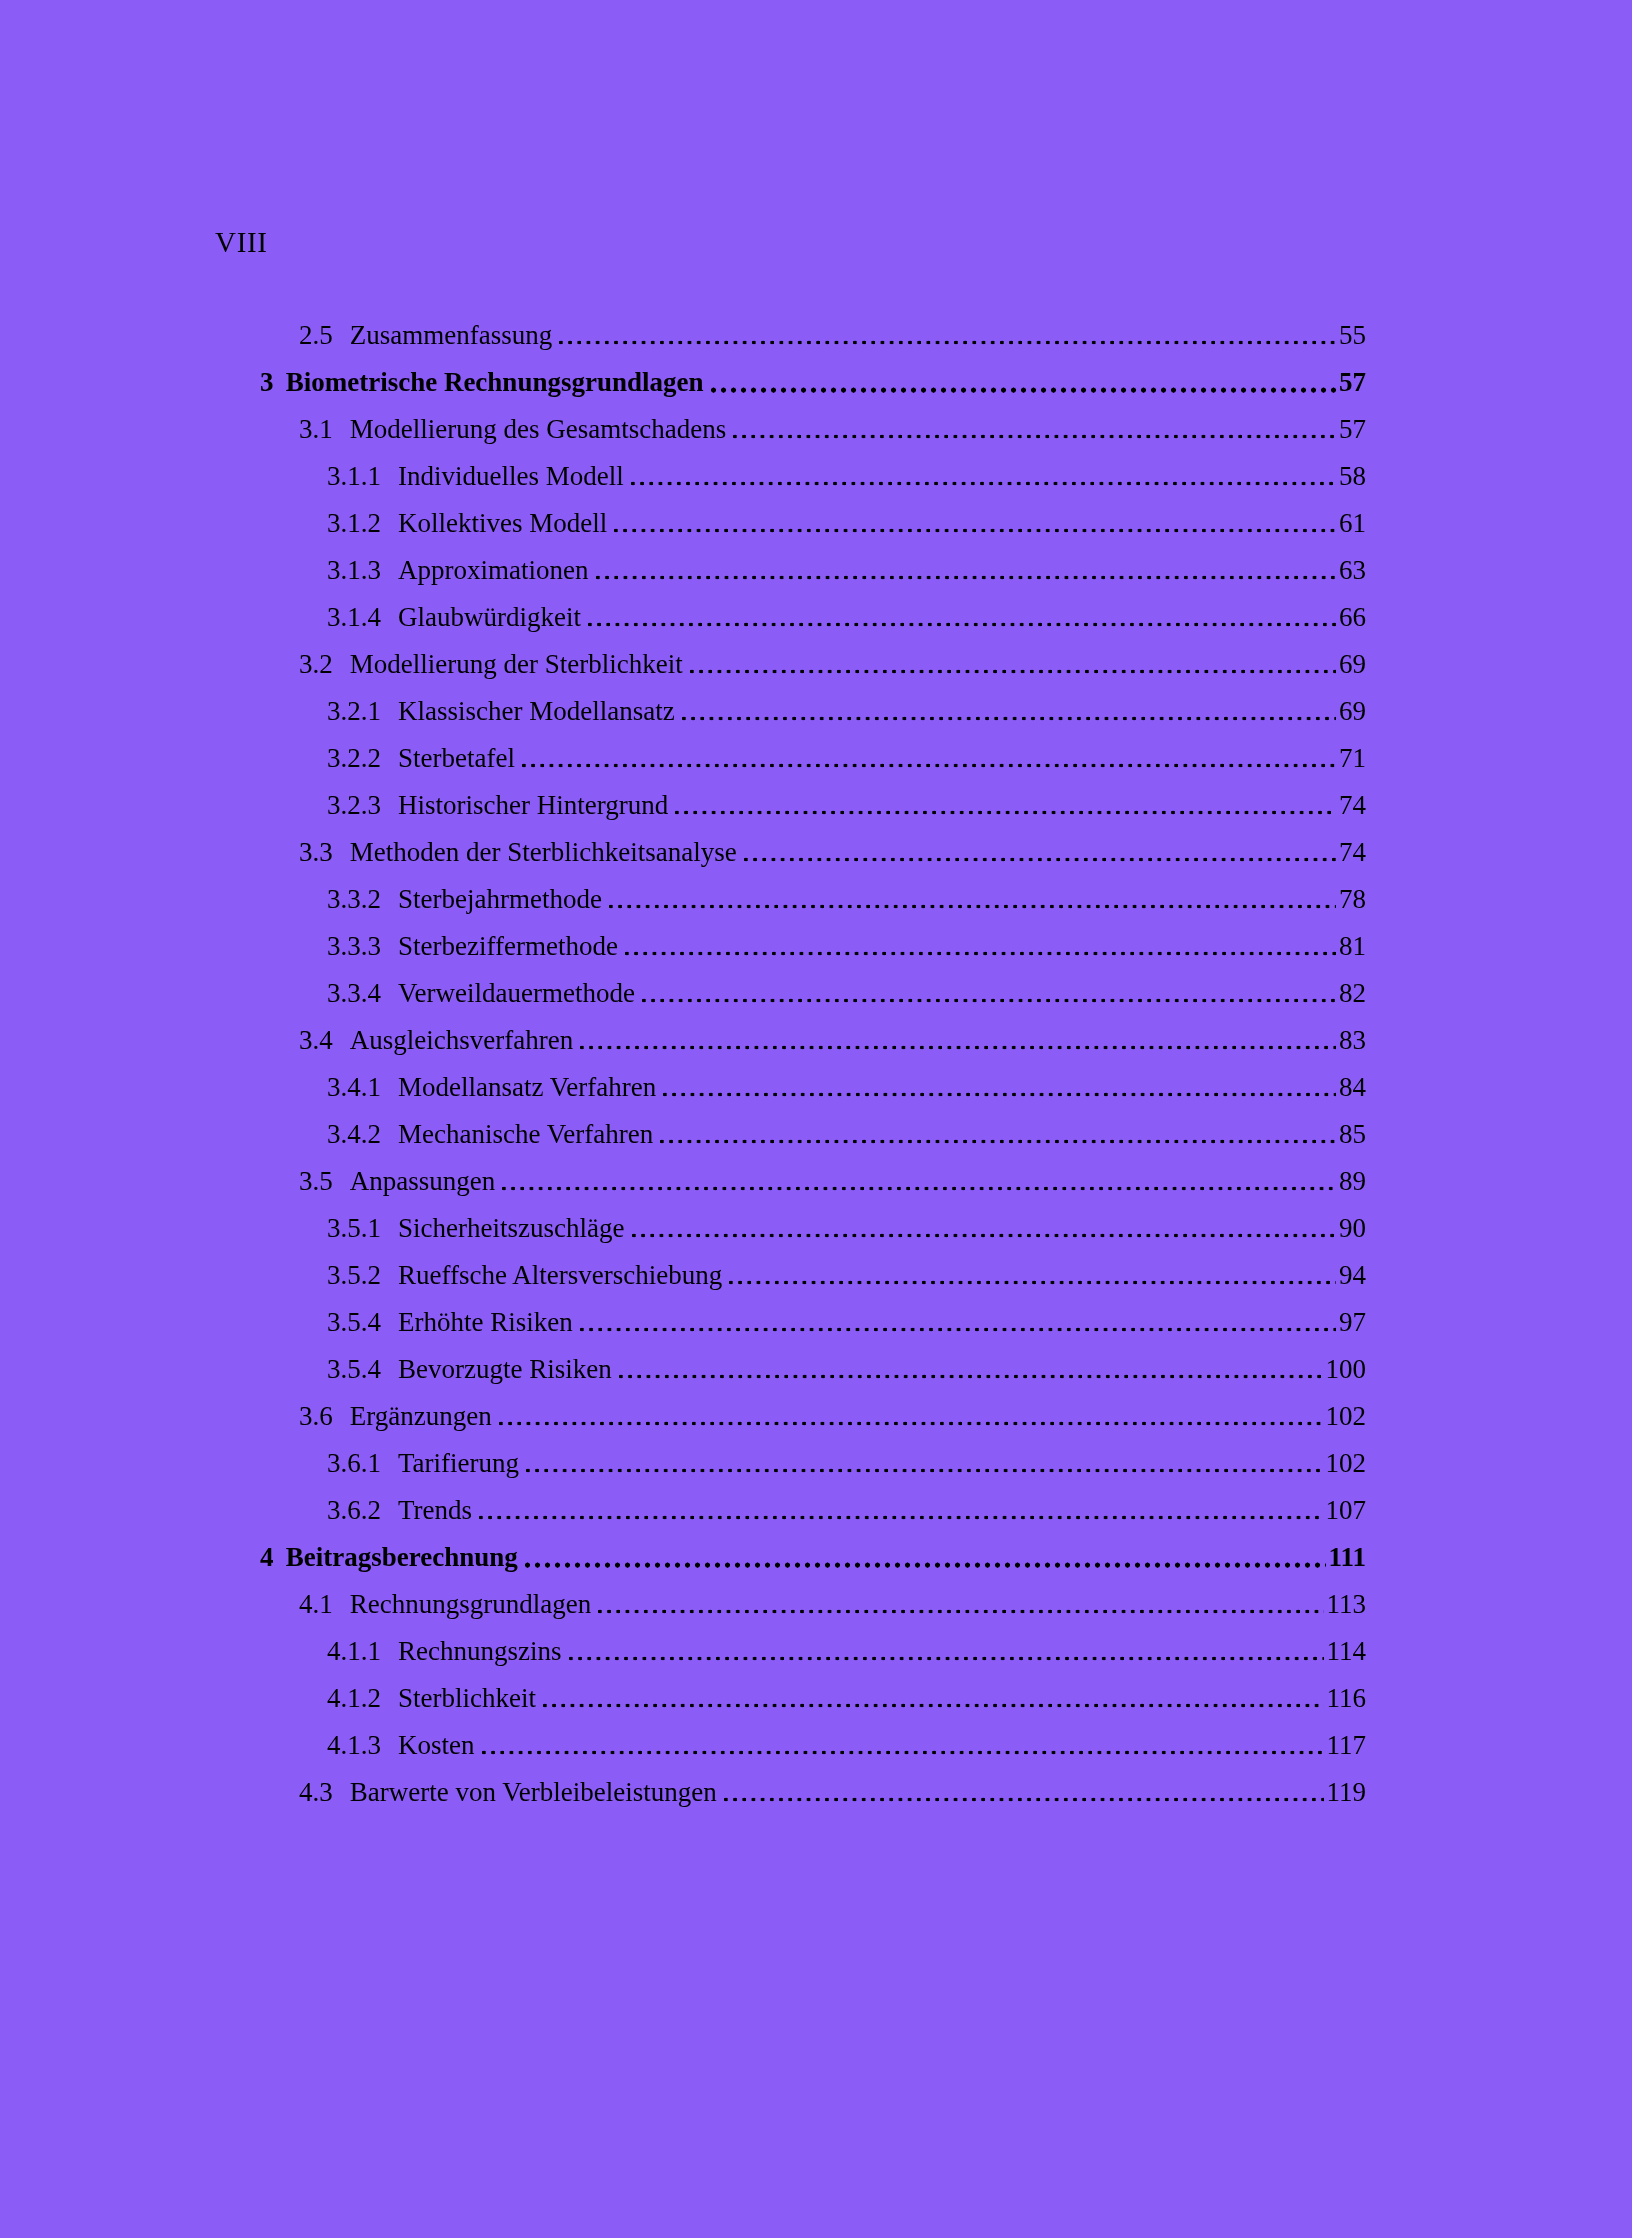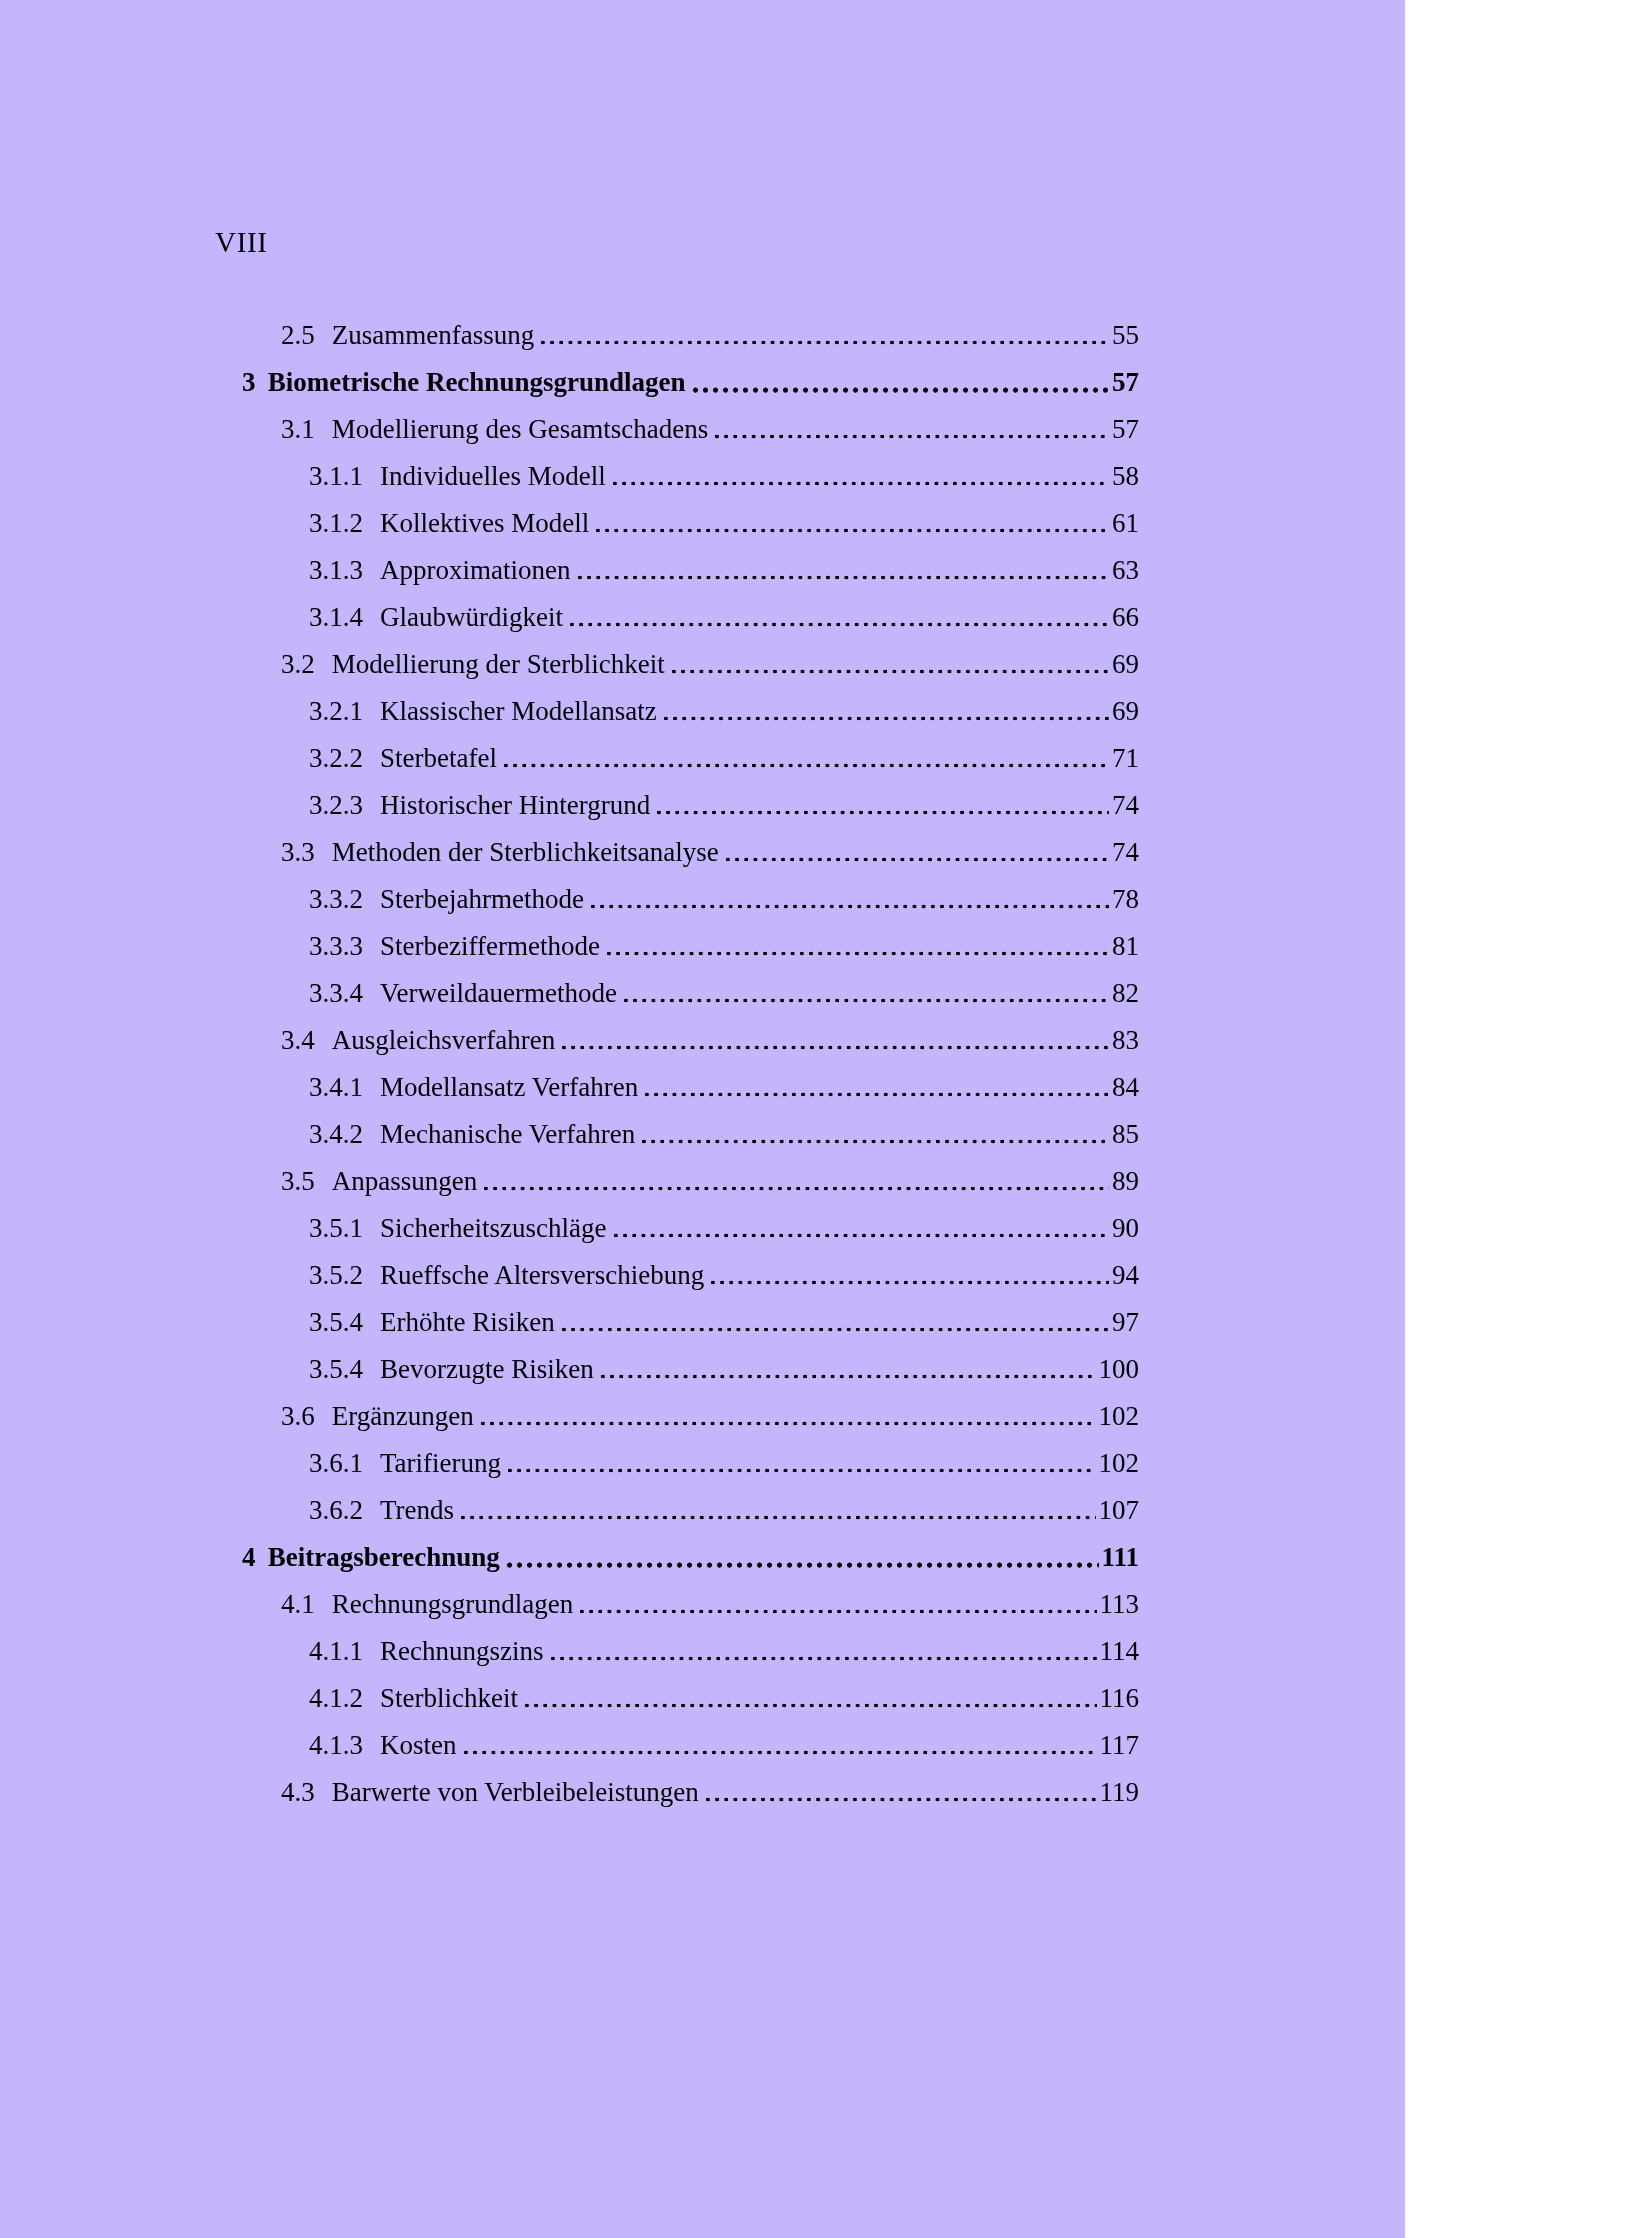--- a/index.html
+++ b/index.html
@@ -2,23 +2,23 @@
 <html style="font-size:11.5px"><head>
 <meta charset="utf-8">
 <style>
   html, body {
     margin: 0;
     padding: 0;
     background: #ffffff;
   }
   .page {
     position: relative;
-    width: 1405px;
+    width: 1632px;
     height: 2239px;
-    background: #c4b5fd;
+    background: #8b5cf6;
     color: #000000;
     font-family: "Liberation Serif", "DejaVu Serif", serif;
     overflow: hidden;
   }
   .page-header {
     position: absolute;
     left: 215px;
     top: 228px;
     font-size: 29px;
     line-height: 1;
@@ -30,20 +30,21 @@
     right: 266px;
     top: 304px;
   }
   .toc-row {
     display: flex;
     align-items: flex-end;
     height: 47px;
     font-size: 27px;
     line-height: 1.1;
     white-space: nowrap;
+    margin-left: 18px;
   }
   .toc-row.lvl1 { padding-left: 39px; }
   .toc-row.lvl2 { padding-left: 67px; align-items: flex-end; }
   .toc-row.bold { font-weight: bold; }
   .toc-num {
     margin-right: 17px;
   }
   .toc-row.bold .toc-num {
     margin-right: 12.2px;
   }

